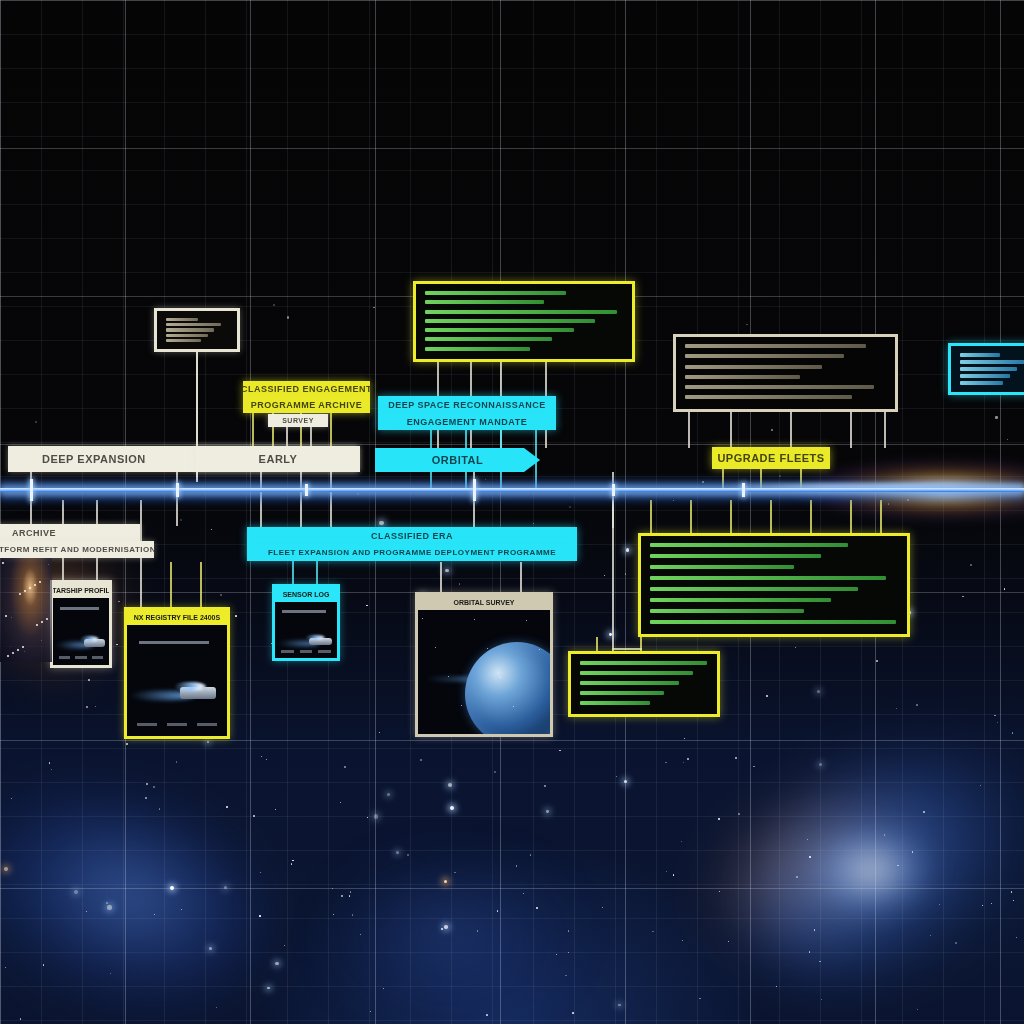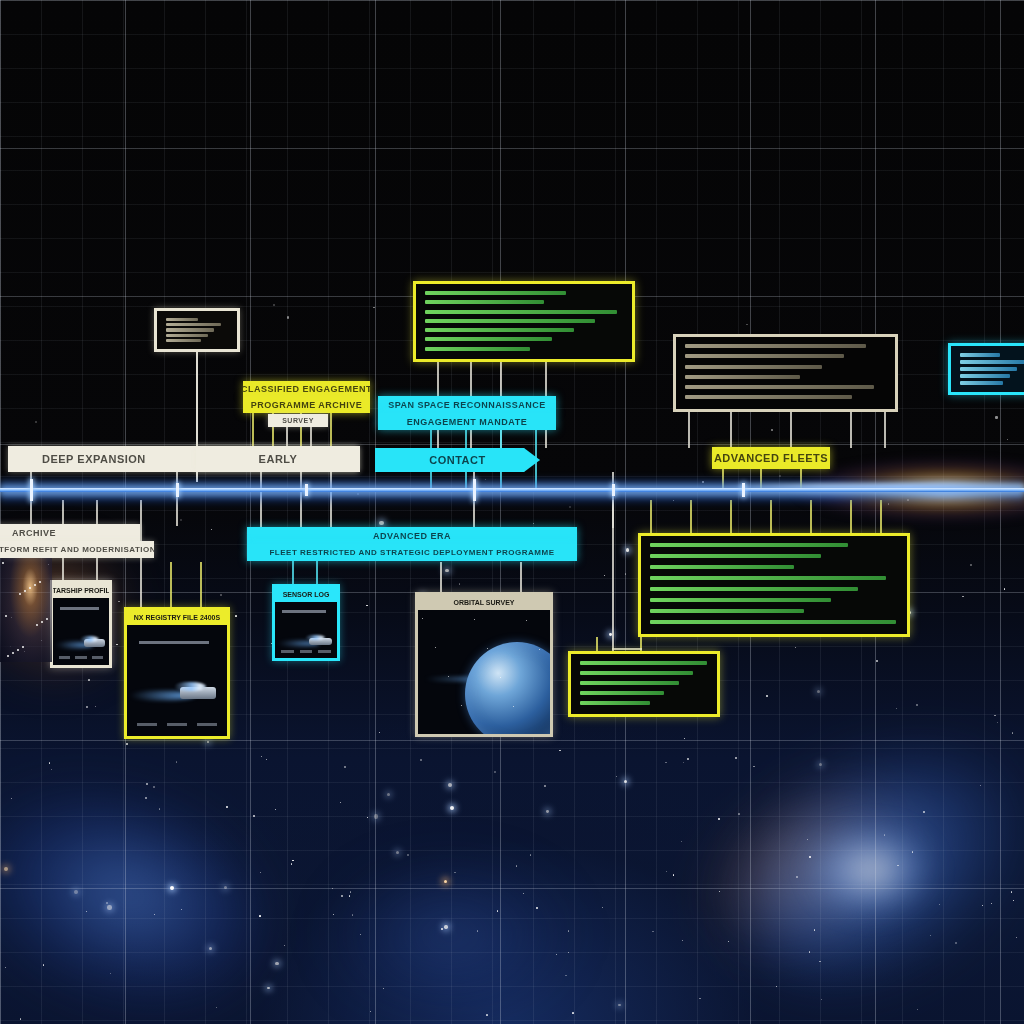--- a/index.html
+++ b/index.html
@@ -494,51 +494,51 @@
       </div>
     </div>
   <div id="bars">
       <div class="bar bar-cream" style="left: 8px; top: 446px; width: 350px; height: 26px; font-size: 11px; justify-content: flex-start; padding-left: 34px;">
         <span class="txt">DEEP EXPANSION</span>
       </div>
       <div class="bar bar-cream" style="left: 196px; top: 446px; width: 164px; height: 26px; font-size: 11px;">
         <span class="txt">EARLY</span>
       </div>
       <div class="bar bar-cyan bar-arrow" style="left: 375px; top: 448px; width: 165px; height: 24px; font-size: 11px;">
-        <span class="txt">CONTACT</span>
+        <span class="txt">ORBITAL</span>
       </div>
       <div class="bar bar-yellow" style="left: 243px; top: 381px; width: 127px; height: 16px; font-size: 9px;">
         <span class="txt">CLASSIFIED ENGAGEMENT</span>
       </div>
       <div class="bar bar-yellow" style="left: 243px; top: 397px; width: 127px; height: 16px; font-size: 9px;">
         <span class="txt">PROGRAMME ARCHIVE</span>
       </div>
       <div class="bar bar-cream" style="left: 268px; top: 414px; width: 60px; height: 13px; font-size: 7px;">
         <span class="txt">SURVEY</span>
       </div>
       <div class="bar bar-cyan" style="left: 378px; top: 396px; width: 178px; height: 17px; font-size: 9px;">
-        <span class="txt">SPAN SPACE RECONNAISSANCE</span>
+        <span class="txt">DEEP SPACE RECONNAISSANCE</span>
       </div>
       <div class="bar bar-cyan" style="left: 378px; top: 413px; width: 178px; height: 17px; font-size: 9px;">
         <span class="txt">ENGAGEMENT MANDATE</span>
       </div>
       <div class="bar bar-yellow" style="left: 712px; top: 447px; width: 118px; height: 22px; font-size: 11px;">
-        <span class="txt">ADVANCED FLEETS</span>
+        <span class="txt">UPGRADE FLEETS</span>
       </div>
       <div class="bar bar-cream" style="left: -10px; top: 524px; width: 150px; height: 17px; font-size: 9px; justify-content: flex-start; padding-left: 22px;">
         <span class="txt">ARCHIVE</span>
       </div>
       <div class="bar bar-cream" style="left: -26px; top: 541px; width: 180px; height: 17px; font-size: 8px; justify-content: flex-start; padding-left: 8px;">
         <span class="txt">PLATFORM REFIT AND MODERNISATION</span>
       </div>
       <div class="bar bar-cyan" style="left: 247px; top: 527px; width: 330px; height: 17px; font-size: 9px;">
-        <span class="txt">ADVANCED ERA</span>
+        <span class="txt">CLASSIFIED ERA</span>
       </div>
       <div class="bar bar-cyan" style="left: 247px; top: 544px; width: 330px; height: 17px; font-size: 8px;">
-        <span class="txt">FLEET RESTRICTED AND STRATEGIC DEPLOYMENT PROGRAMME</span>
+        <span class="txt">FLEET EXPANSION AND PROGRAMME DEPLOYMENT PROGRAMME</span>
       </div>
     </div>
   <div id="cards">
       <div class="card" title="STARSHIP PROFILE" style="left: 50px; top: 580px; width: 62px; height: 88px; border: 3px solid rgb(233, 229, 212); background: rgb(7, 9, 15); box-shadow: rgba(233, 229, 212, 0.4) 0px 0px 8px;">
         <div class="card-inner">
           <div class="cap" style="background: rgb(233, 229, 212); color: rgb(26, 26, 20); filter: blur(0.4px);">STARSHIP PROFILE</div>
           <div class="pic">
             <div class="trail" style="left: 2px; top: 44px; width: 38px; height: 6px;"></div>
             <div class="ship-body" style="left: 31px; top: 41px; width: 21px; height: 8px;"></div>
             <div class="ship" style="left: 27px; top: 38px; width: 19px; height: 6px;"></div>

